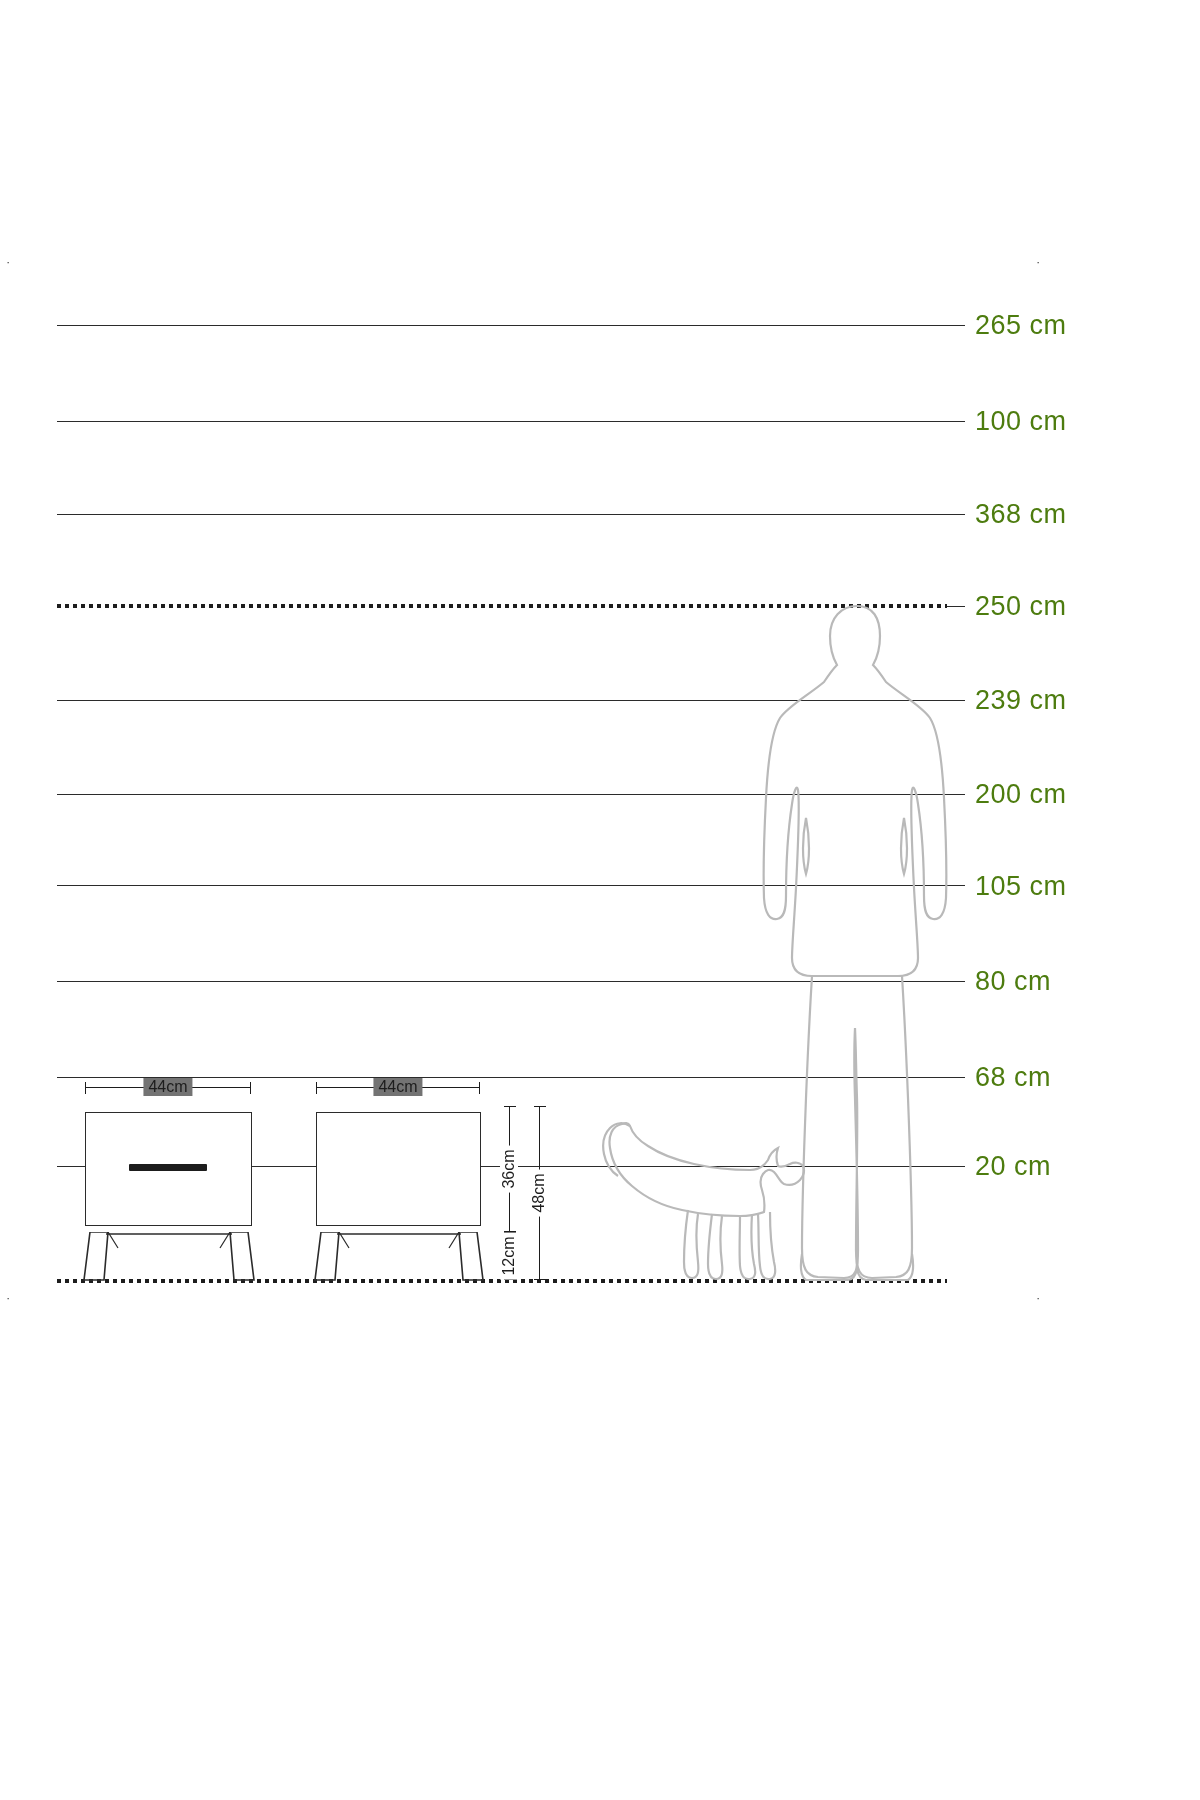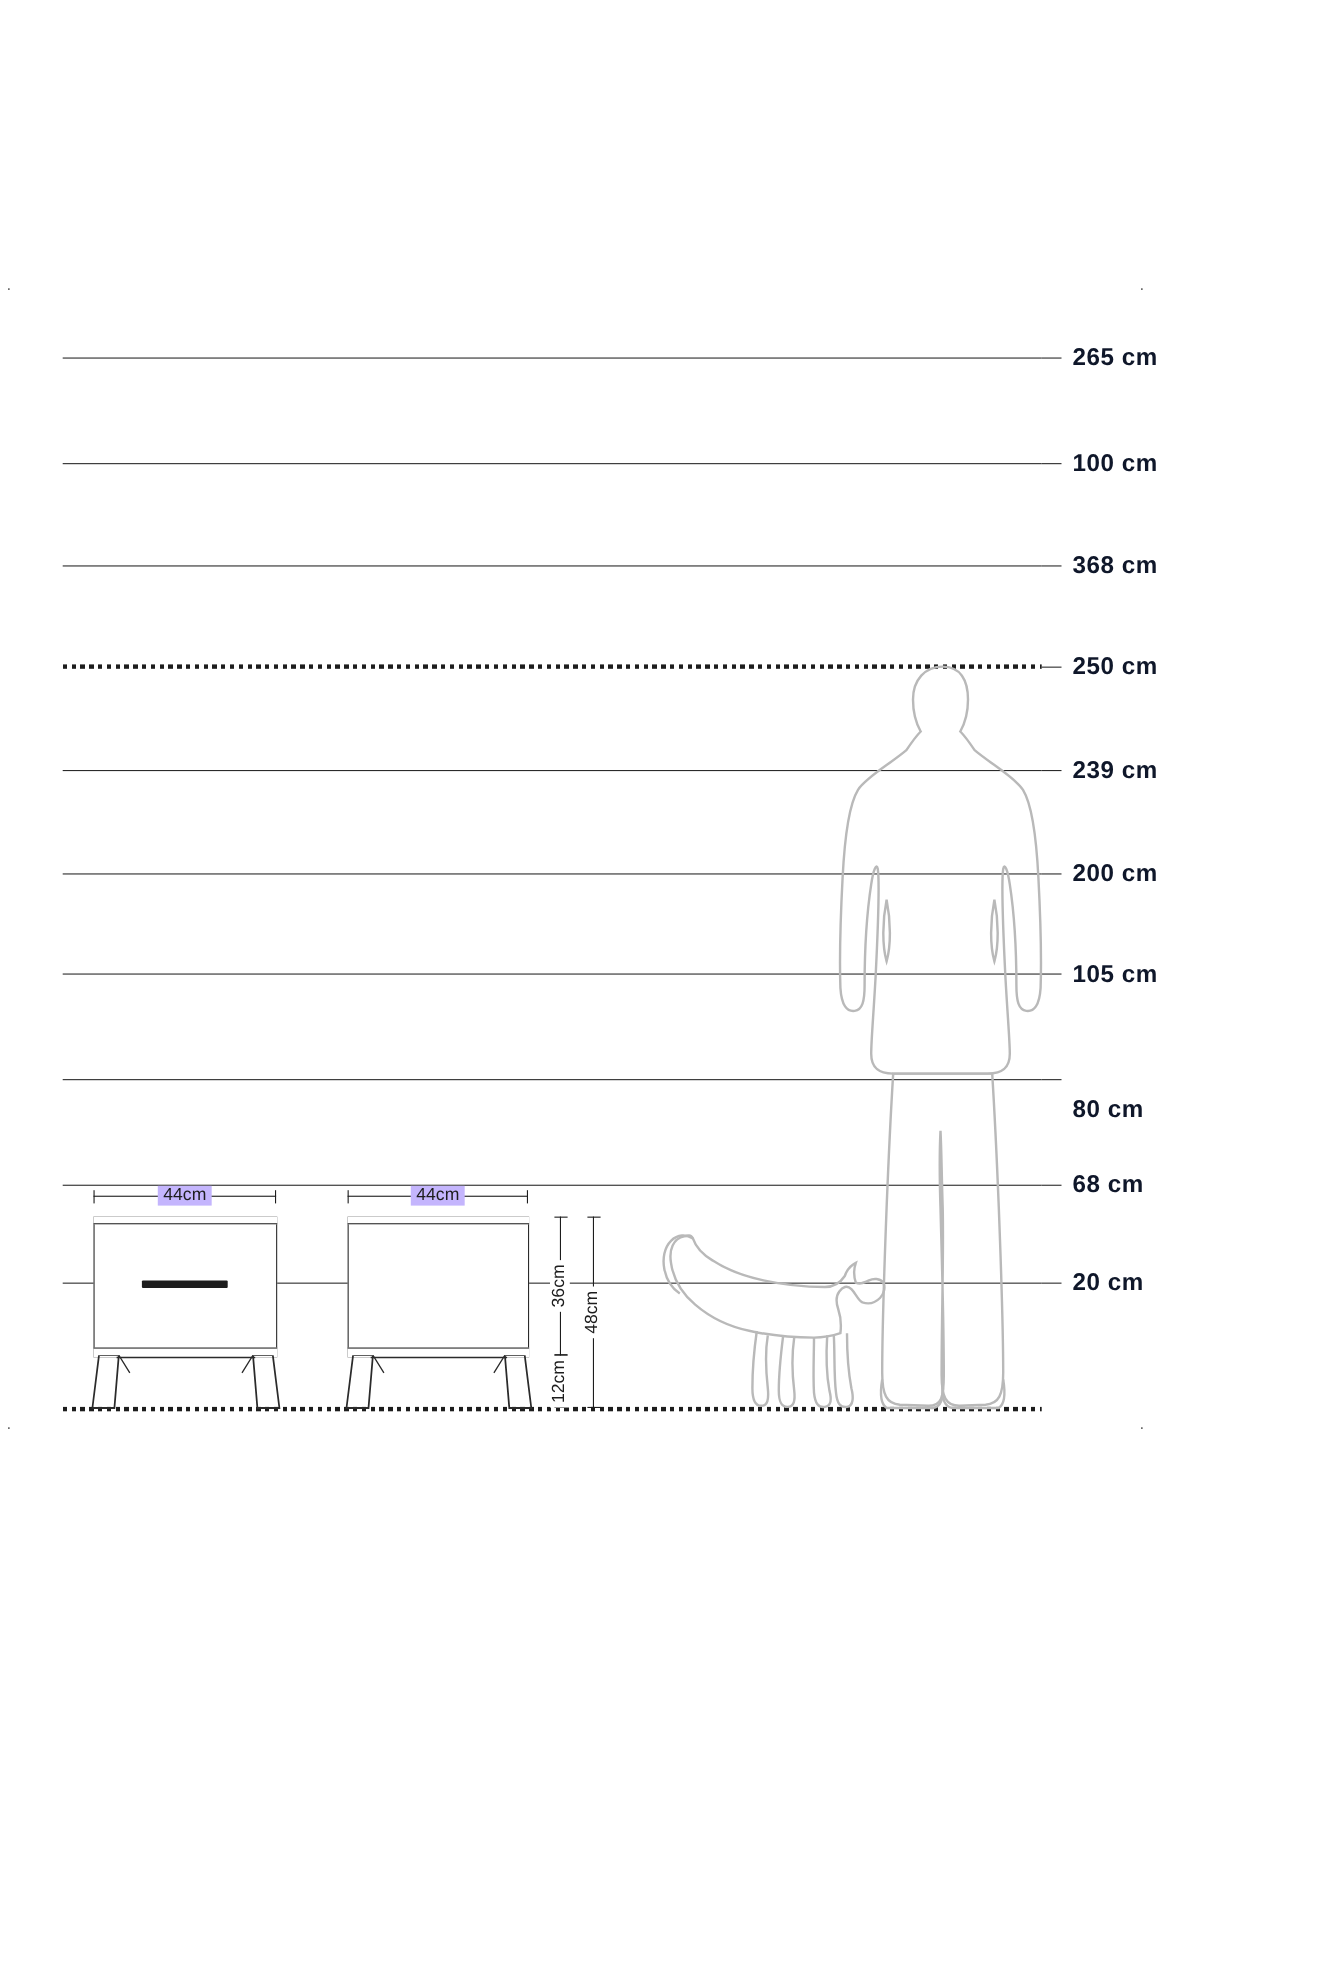--- a/index.html
+++ b/index.html
@@ -32,27 +32,26 @@
   .scale-tick {
     position: absolute;
     height: 0;
     border-top: 1.5px solid #2b2b2b;
     width: 18px;
     left: 947px;
   }
   .scale-label {
     position: absolute;
     left: 975px;
-    font-size: 22px;
-    color: #0f172a;
+    font-size: 27px;
+    color: #4d7c0f;
     letter-spacing: 0.5px;
     white-space: nowrap;
     transform: translateY(-50%);
     font-family: "Liberation Sans", sans-serif;
-    font-weight: bold;
   }
 
   
   .dashed-line {
     position: absolute;
     left: 57px;
     width: 890px;
     height: 4px;
     background-image: repeating-linear-gradient(
         to right,
@@ -121,21 +120,21 @@
     width: 0;
     height: 12px;
     border-left: 1.4px solid #1d1d1d;
   }
   .dim-h::before { left: 0; }
   .dim-h::after  { right: 0; }
   .dim-h-label {
     position: absolute;
     font-size: 16px;
     color: #1d1d1d;
-    background: #c4b5fd;
+    background: #737373;
     padding: 0 5px;
     transform: translate(-50%, -50%);
     white-space: nowrap;
   }
 
   .dim-v {
     position: absolute;
     width: 0;
     border-left: 1.4px solid #1d1d1d;
   }
@@ -201,21 +200,21 @@
   <div class="scale-line" style="top:794px;"></div>
   <div class="scale-tick" style="top:794px;"></div>
   <div class="scale-label" style="top:794px;">200 cm</div>
 
   <div class="scale-line" style="top:885px;"></div>
   <div class="scale-tick" style="top:885px;"></div>
   <div class="scale-label" style="top:886px;">105 cm</div>
 
   <div class="scale-line" style="top:981px;"></div>
   <div class="scale-tick" style="top:981px;"></div>
-  <div class="scale-label" style="top:981px;margin-top:27px;">80 cm</div>
+  <div class="scale-label" style="top:981px;">80 cm</div>
 
   <div class="scale-line" style="top:1077px;"></div>
   <div class="scale-tick" style="top:1077px;"></div>
   <div class="scale-label" style="top:1077px;">68 cm</div>
 
   <div class="scale-line" style="top:1166px;"></div>
   <div class="scale-tick" style="top:1166px;"></div>
   <div class="scale-label" style="top:1166px;">20 cm</div>
 
   <div class="dashed-line" style="top:1279px;"></div>

